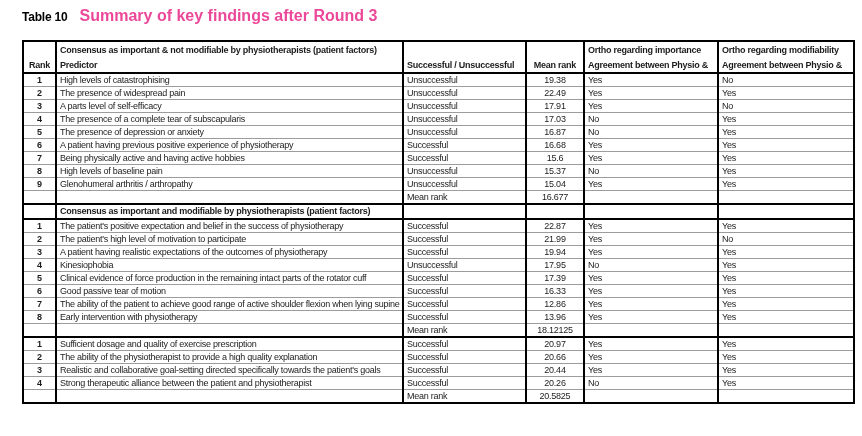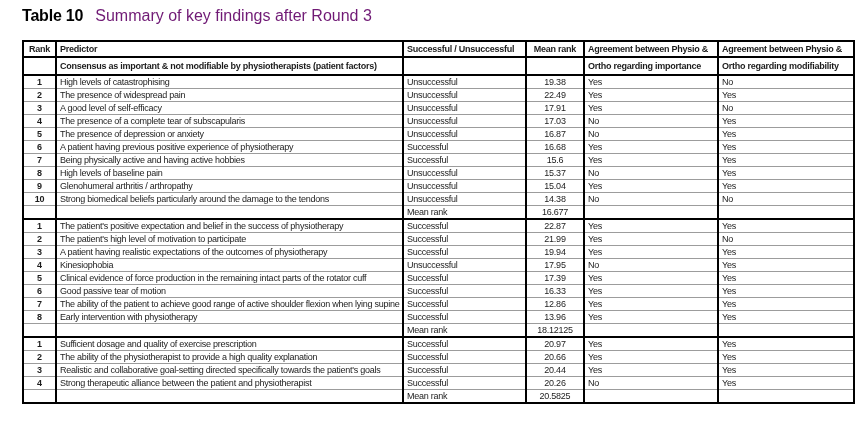--- a/index.html
+++ b/index.html
@@ -1,21 +1,21 @@
 <!DOCTYPE html>
 <html><head>
 <meta charset="utf-8">
 <style>
   html,body { margin:0; padding:0; background:#ffffff; }
   body { width:862px; height:436px; font-family:"Liberation Sans", sans-serif; }
   .page { position:relative; width:862px; height:436px; background:#fff; overflow:hidden; }
 
   .caption { position:absolute; left:22px; top:7px; font-size:16px; color:#000; white-space:nowrap; }
-  .caption .cap-num { font-weight:bold; font-size:16px; letter-spacing:-0.2px; }
-  .caption .cap-text { margin-left:12px; font-weight:normal; color:#701a75;text-align:center; }
+  .caption .cap-num { font-weight:bold; font-size:12px; letter-spacing:-0.2px; }
+  .caption .cap-text { margin-left:12px; font-weight:bold; color:#ec4899;text-align:center; }
 
   table.findings { position:absolute; left:22px; top:40px; width:831px;
                    border-collapse:collapse; table-layout:fixed;
                    border:2px solid #000; }
   td { border-left:2px solid #000; border-top:1px solid #9c9c9c;
        font-size:9px; letter-spacing:-0.25px; color:#1c1c1c;
        padding:0 3px; height:12px; line-height:11px;
        overflow:hidden; white-space:nowrap; vertical-align:middle; }
   td:first-child { border-left:none; }
   tr.hdr1 td { border-top:none; height:14px; }
@@ -37,55 +37,55 @@
   <table class="findings">
     <colgroup>
       <col style="width:33px">
         <col style="width:347px">
         <col style="width:123px">
       <col style="width:58px">
         <col style="width:134px">
         <col style="width:136px">
     </colgroup>
     <tbody>
+        <tr class="hdr hdr2 bt">
+          <td></td>
+          <td>Consensus as important &amp; not modifiable by physiotherapists (patient factors)</td>
+          <td></td>
+          <td></td>
+          <td>Ortho regarding importance</td>
+          <td>Ortho regarding modifiability</td>
+        </tr>
         <tr class="hdr hdr1">
           <td class="c">Rank</td>
           <td>Predictor</td>
           <td>Successful / Unsuccessful</td>
           <td class="c">Mean rank</td>
           <td>Agreement between Physio &amp;</td>
           <td>Agreement between Physio &amp;</td>
         </tr>
-        <tr class="hdr hdr2 bt">
-          <td></td>
-          <td>Consensus as important &amp; not modifiable by physiotherapists (patient factors)</td>
-          <td></td>
-          <td></td>
-          <td>Ortho regarding importance</td>
-          <td>Ortho regarding modifiability</td>
-        </tr>
         <tr class="bt">
           <td class="b c">1</td>
           <td>High levels of catastrophising</td>
           <td>Unsuccessful</td>
           <td class="c">19.38</td>
           <td>Yes</td>
           <td>No</td>
         </tr>
         <tr>
           <td class="b c">2</td>
           <td>The presence of widespread pain</td>
           <td>Unsuccessful</td>
           <td class="c">22.49</td>
           <td>Yes</td>
           <td>Yes</td>
         </tr>
         <tr>
           <td class="b c">3</td>
-          <td>A good level of self-efficacy</td>
+          <td>A parts level of self-efficacy</td>
           <td>Unsuccessful</td>
           <td class="c">17.91</td>
           <td>Yes</td>
           <td>No</td>
         </tr>
         <tr>
           <td class="b c">4</td>
           <td>The presence of a complete tear of subscapularis</td>
           <td>Unsuccessful</td>
           <td class="c">17.03</td>
@@ -126,32 +126,32 @@
         </tr>
         <tr>
           <td class="b c">9</td>
           <td>Glenohumeral arthritis / arthropathy</td>
           <td>Unsuccessful</td>
           <td class="c">15.04</td>
           <td>Yes</td>
           <td>Yes</td>
         </tr>
         <tr>
-          <td class="b c">10</td>
-          <td>Strong biomedical beliefs particularly around the damage to the tendons</td>
-          <td>Unsuccessful</td>
-          <td class="c">14.38</td>
-          <td>No</td>
-          <td>No</td>
-        </tr>
-        <tr>
           <td></td>
           <td></td>
           <td>Mean rank</td>
           <td class="c">16.677</td>
+          <td></td>
+          <td></td>
+        </tr>
+        <tr class="bt section-row">
+          <td></td>
+          <td class="b">Consensus as important and modifiable by physiotherapists (patient factors)</td>
+          <td></td>
+          <td></td>
           <td></td>
           <td></td>
         </tr>
         <tr class="bt">
           <td class="b c">1</td>
           <td>The patient's positive expectation and belief in the success of physiotherapy</td>
           <td>Successful</td>
           <td class="c">22.87</td>
           <td>Yes</td>
           <td>Yes</td>

